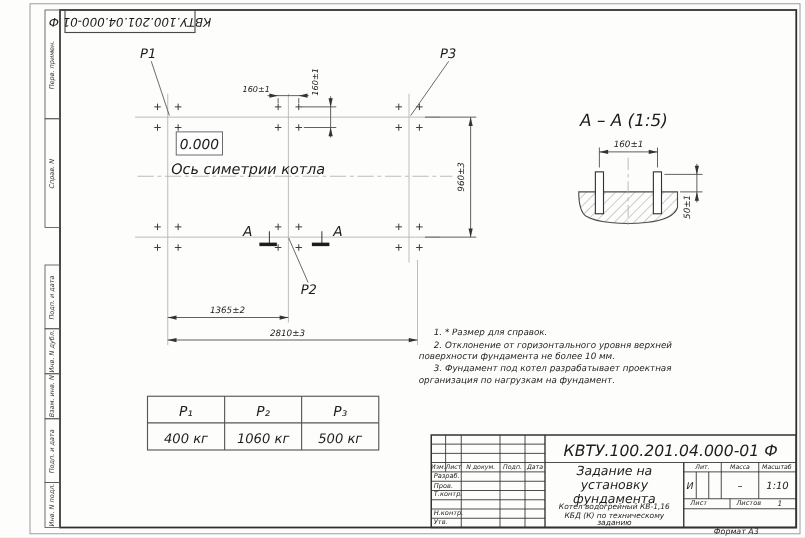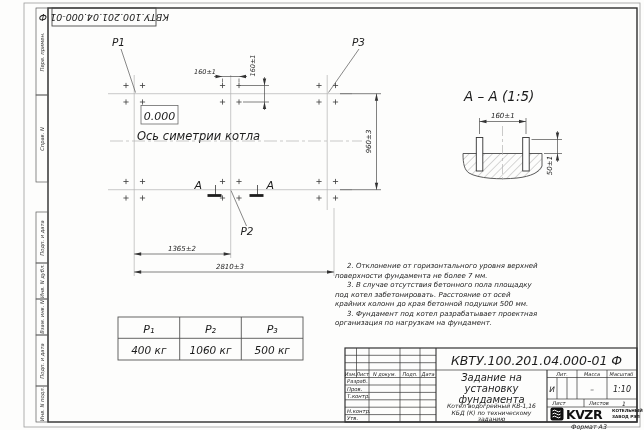--- a/index.html
+++ b/index.html
@@ -221,22 +221,22 @@
 
   <span class="vlab" style="left:42px;top:51.5px;">Перв. примен.</span>
   <span class="vlab" style="left:42px;top:138.5px;">Справ. N</span>
   <span class="vlab" style="left:42px;top:237.5px;">Подп. и дата</span>
   <span class="vlab" style="left:42px;top:281px;">Инв. N дубл.</span>
   <span class="vlab" style="left:42px;top:317px;">Взам. инв. N</span>
   <span class="vlab" style="left:42px;top:360.5px;">Подп. и дата</span>
   <span class="vlab" style="left:42px;top:404px;">Инв. N подл.</span>
 
   <div class="notes">
-    <p>2. Отклонение от горизонтального уровня верхней поверхности фундамента не более 7 мм.</p>
-    <p>3. В случае отсутствия бетонного пола площадку под котел забетонировать. Расстояние от осей крайних колонн до края бетонной подушки 500 мм.</p>
+    <p>1. * Размер для справок.</p>
+    <p>2. Отклонение от горизонтального уровня верхней поверхности фундамента не более 10 мм.</p>
     <p>3. Фундамент под котел разрабатывает проектная организация по нагрузкам на фундамент.</p>
   </div>
 
   <span class="t ctr f125" style="left:536.5px;top:359.5px;">КВТУ.100.201.04.000-01 Ф</span>
 
   <span class="t ctr f5" style="left:350.7px;top:373.7px;">Изм.</span>
   <span class="t ctr f5" style="left:362.7px;top:373.7px;">Лист</span>
   <span class="t ctr f5" style="left:384.5px;top:373.7px;">N докум.</span>
   <span class="t ctr f5" style="left:410px;top:373.7px;">Подп.</span>
   <span class="t ctr f5" style="left:428px;top:373.7px;">Дата</span>
@@ -253,29 +253,16 @@
   <span class="t ctr f5" style="left:562px;top:373.7px;">Лит.</span>
   <span class="t ctr f5" style="left:592px;top:373.7px;">Масса</span>
   <span class="t ctr f5" style="left:621.5px;top:373.7px;">Масштаб</span>
   <span class="t ctr f75" style="left:552px;top:388.5px;">И</span>
   <span class="t ctr f75" style="left:592px;top:388.5px;">–</span>
   <span class="t ctr f8" style="left:622px;top:388.5px;">1:10</span>
   <span class="t ctr f53" style="left:559px;top:403px;">Лист</span>
   <span class="t ctr f53" style="left:599px;top:403px;">Листов</span>
   <span class="t ctr f6" style="left:624px;top:403px;">1</span>
 
-  <div class="logo">
-    <svg class="mark" width="14" height="14" viewBox="0 0 14 14">
-      <rect x="0.5" y="0.5" width="13" height="13" rx="2" fill="#101010"></rect>
-      <path d="M2.5 4 q1.8 -1.8 4 0 t4 0" stroke="#fff" fill="none" stroke-width="1"></path>
-      <path d="M2.5 7 q1.8 -1.8 4 0 t4 0" stroke="#fff" fill="none" stroke-width="1"></path>
-      <path d="M2.5 10 q1.8 -1.8 4 0 t4 0" stroke="#fff" fill="none" stroke-width="1"></path>
-    </svg>
-    <span class="kvzr">KVZR</span>
-    <span class="sub">
-      <span style="display:block">КОТЕЛЬНЫЙ</span>
-      <span style="display:block">ЗАВОД РЭП</span>
-    </span>
-  </div>
 
   <span class="t ctr f63" style="left:589px;top:426.3px;">Формат А3</span>
 
 </div>
 
 </body></html>

